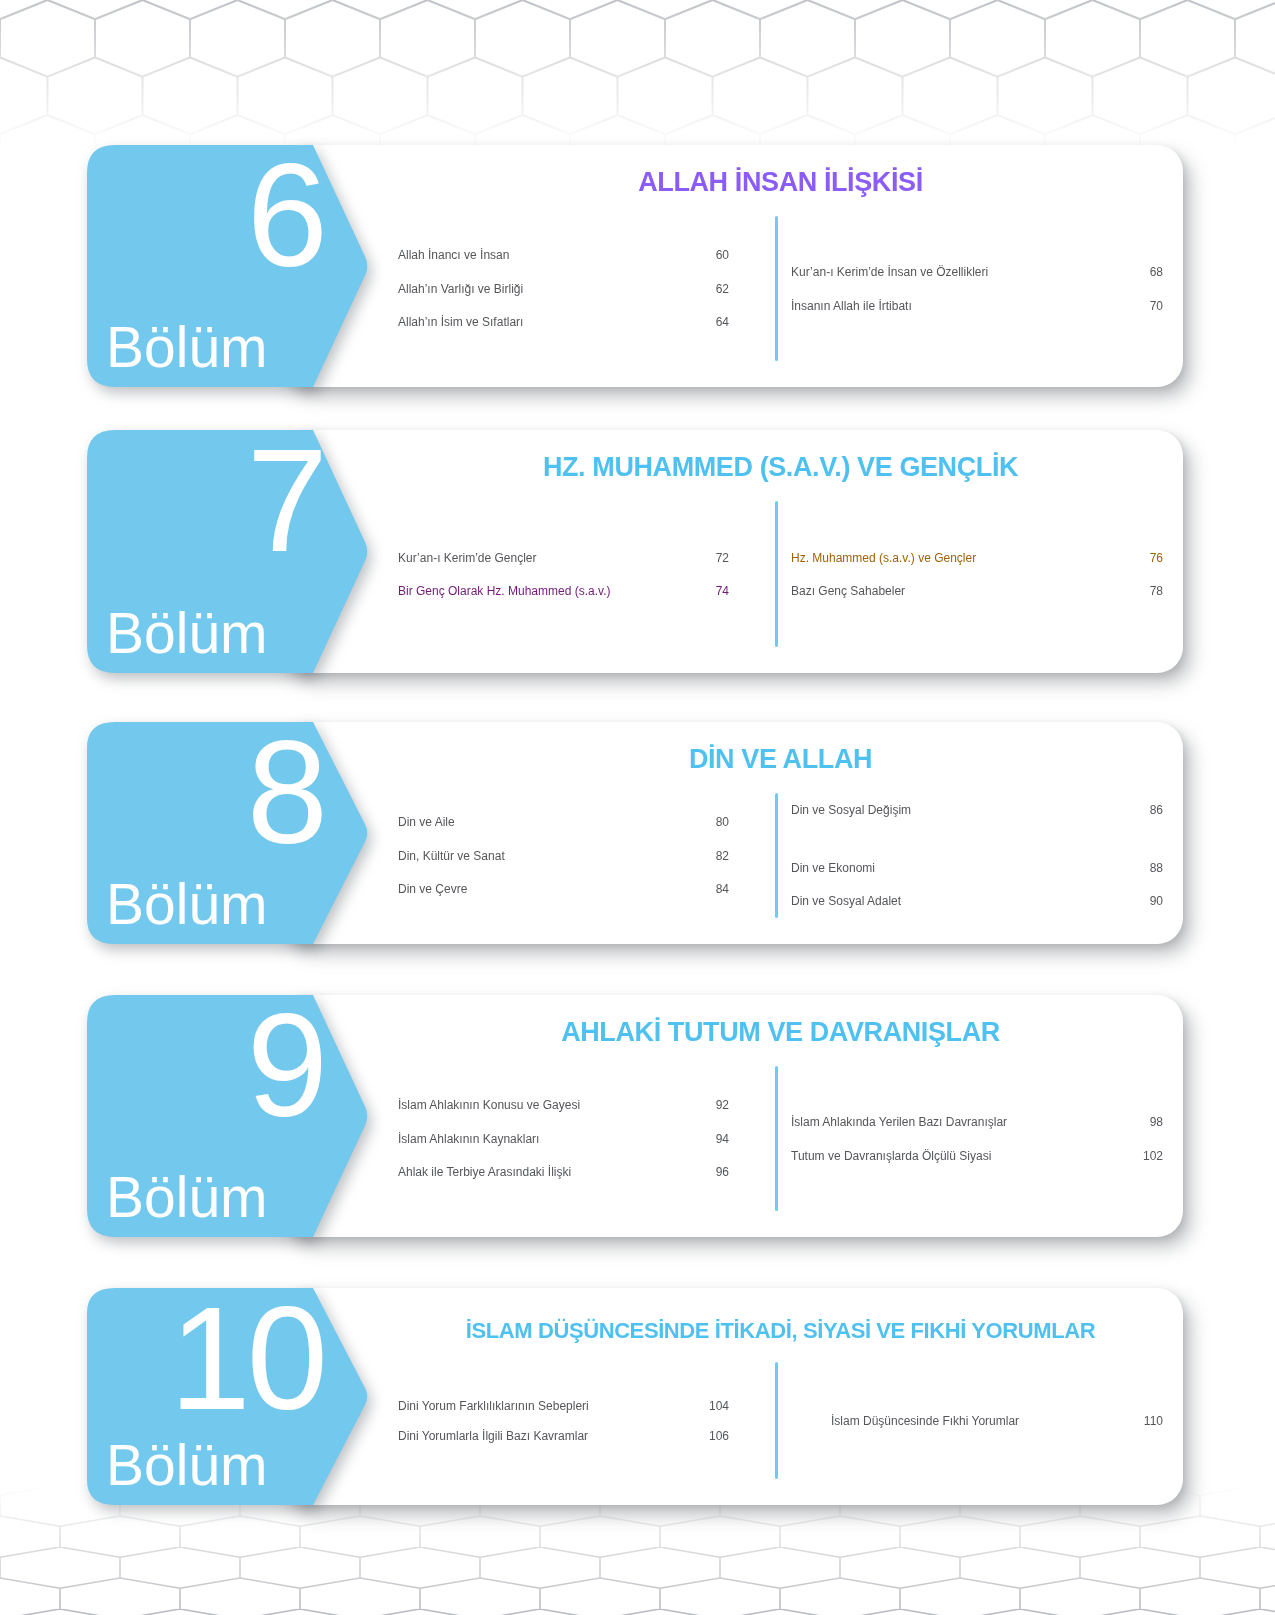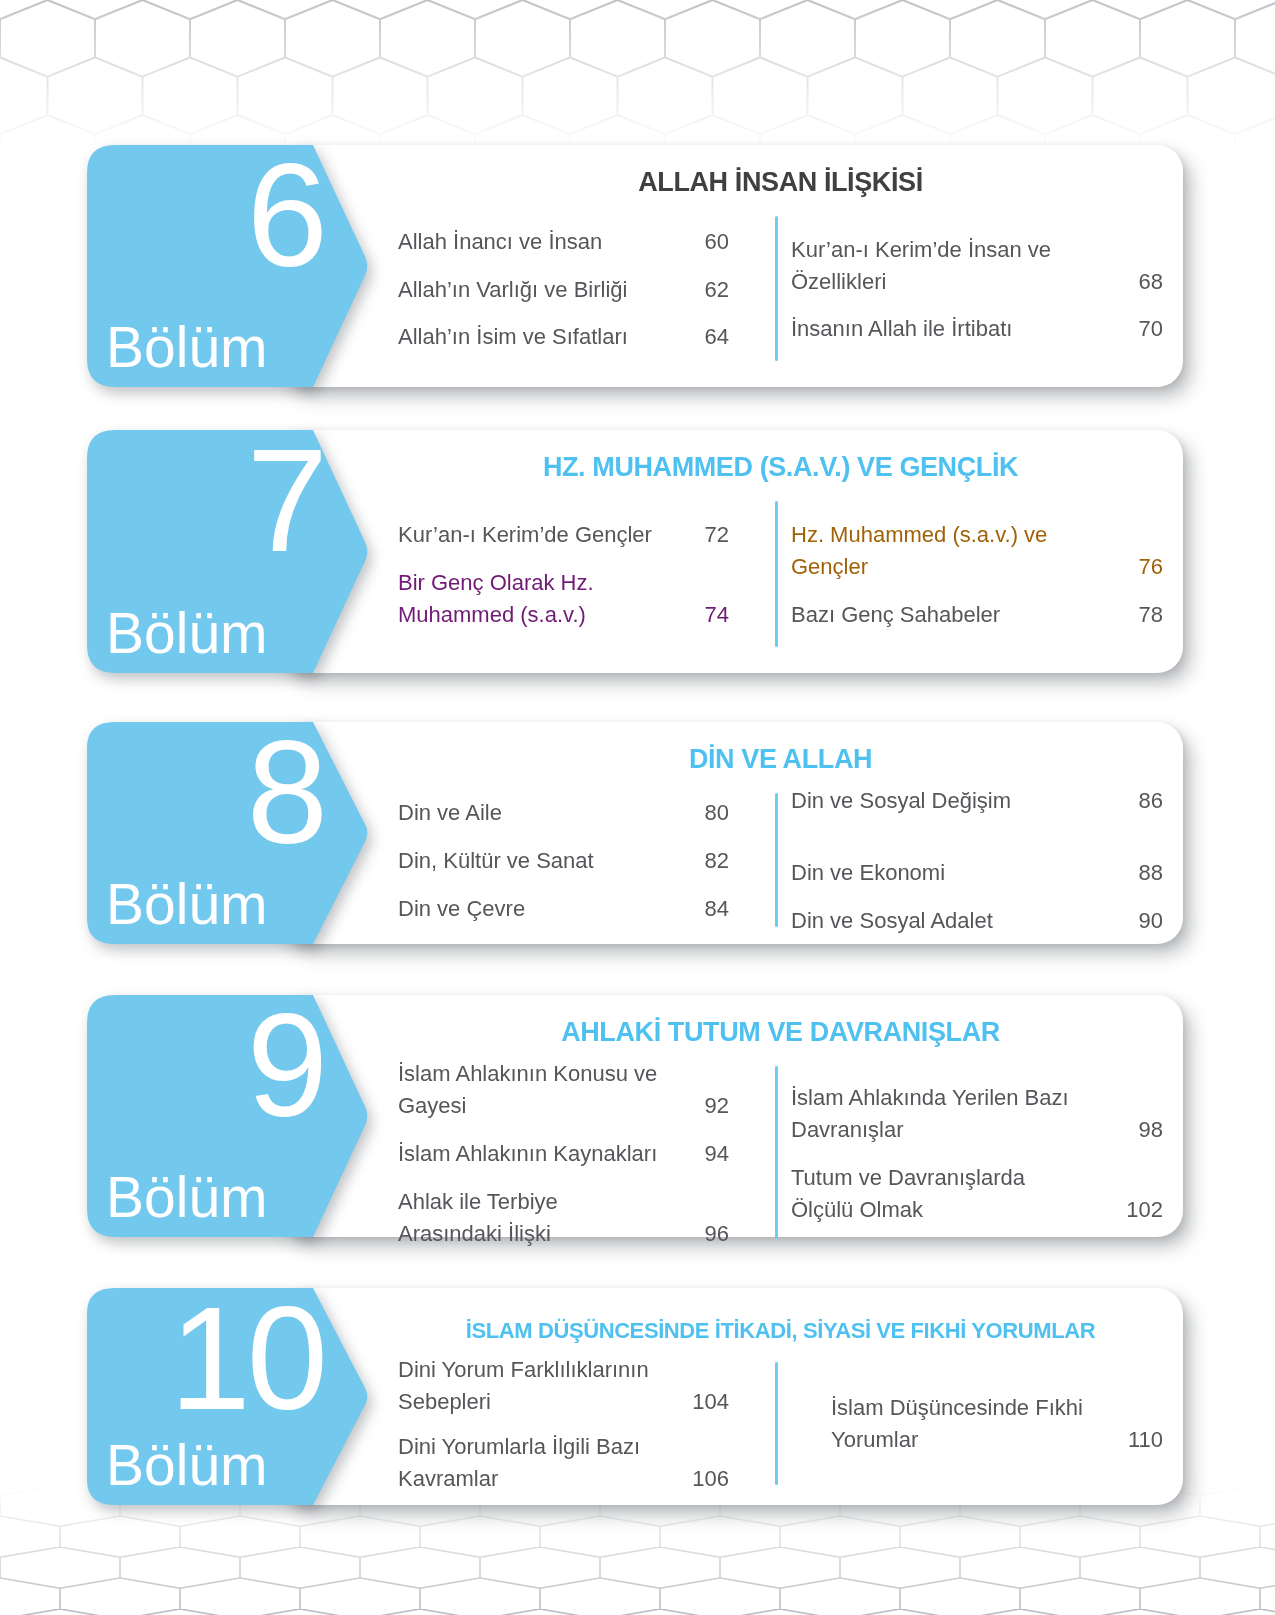--- a/index.html
+++ b/index.html
@@ -44,21 +44,21 @@
   .col{
     list-style:none;margin:0;display:flex;flex-direction:column;
     justify-content:center;gap:16px;
   }
   .col.left{width:377px;padding:0 46px 0 0;box-sizing:border-box;}
   .col.right{flex:1;padding:0 0 0 13px;}
   .chapter.compact .col{gap:13px;}
   .divider{width:3px;background:#6fcbf2;margin:8px 0 10px;border-radius:2px;}
   .item{
     display:flex;align-items:flex-end;
-    font-size:22px;line-height:1.45;color:#55565a;gap:36px;
+    font-size:12px;line-height:1.45;color:#55565a;gap:36px;
   }
   .item .lbl{flex:1;}
   .item .pg{margin-left:6px;white-space:nowrap;}
 </style>
 </head>
 <body>
 
 <svg class="hex-band hex-top" viewBox="0 0 1275 150" preserveAspectRatio="none">
   <defs>
     <pattern id="hexT" width="95" height="115" patternUnits="userSpaceOnUse">
@@ -97,21 +97,21 @@
     <section class="chapter" style="top: 145px; height: 242px;">
       <div class="card"></div>
       <div class="tab">
         <svg viewBox="0 0 281 243" preserveAspectRatio="none">
           <path d="M28 0 H226 L278 112 Q282.5 121.5 278 131 L226 243 H28 Q0 243 0 215 V28 Q0 0 28 0 Z" fill="#73c8ee"></path>
         </svg>
         <div class="num">6</div>
         <div class="bolum">Bölüm</div>
       </div>
       <div class="content">
-        <h2 class="chap-title" style="color: #404040;">ALLAH İNSAN İLİŞKİSİ</h2>
+        <h2 class="chap-title" style="color: #8b5cf6;">ALLAH İNSAN İLİŞKİSİ</h2>
         <div class="cols">
           <ul class="col left">
             <li class="item" style="color: rgb(85, 86, 90);">
               <span class="lbl">Allah İnancı ve İnsan</span>
               <span class="pg">60</span>
             </li>
             <li class="item" style="color: rgb(85, 86, 90);">
               <span class="lbl">Allah’ın Varlığı ve Birliği</span>
               <span class="pg">62</span>
             </li>
@@ -240,21 +240,21 @@
               <span class="pg">96</span>
             </li>
           </ul>
           <div class="divider" style="background: rgb(111, 203, 242);"></div>
           <ul class="col right">
             <li class="item" style="color: rgb(85, 86, 90);">
               <span class="lbl">İslam Ahlakında Yerilen Bazı Davranışlar</span>
               <span class="pg">98</span>
             </li>
             <li class="item" style="color: rgb(85, 86, 90);">
-              <span class="lbl">Tutum ve Davranışlarda Ölçülü Olmak</span>
+              <span class="lbl">Tutum ve Davranışlarda Ölçülü Siyasi</span>
               <span class="pg">102</span>
             </li>
           </ul>
         </div>
       </div>
     </section>
     <section class="chapter compact" style="top: 1288px; height: 217px;">
       <div class="card"></div>
       <div class="tab">
         <svg viewBox="0 0 281 243" preserveAspectRatio="none">

